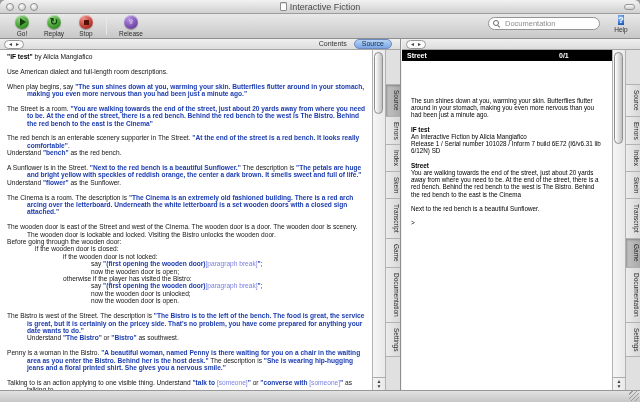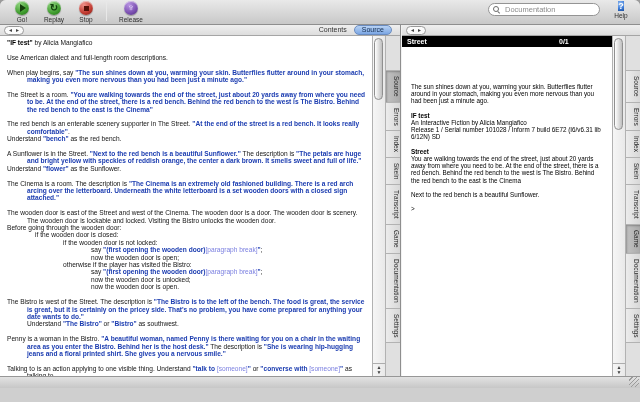--- a/index.html
+++ b/index.html
@@ -95,20 +95,32 @@
   
   .bottombar{position:relative;height:12px;background:linear-gradient(#e2e2e2,#c7c7c7);border-top:1px solid #979797;}
   .grip{position:absolute;right:1px;bottom:1px;width:10px;height:10px;
     background:repeating-linear-gradient(135deg,transparent 0 2px,#9b9b9b 2px 3px);}
 </style>
 </head>
 <body>
 
 <div class="window">
 
+  <div class="titlebar">
+    <div class="traffic">
+      <span class="tl"></span>
+      <span class="tl"></span>
+      <span class="tl"></span>
+    </div>
+    <div class="wtitle">
+      <span class="doc-ic"></span>
+      <span>Interactive Fiction</span>
+    </div>
+    <span class="pill"></span>
+  </div>
 
   <div class="toolbar">
     <div class="tbtn">
       <span class="circ green">
           <span class="play-tri"></span>
         </span>
       <span class="tlabel">Go!</span>
     </div>
     <div class="tbtn">
       <span class="circ green">

